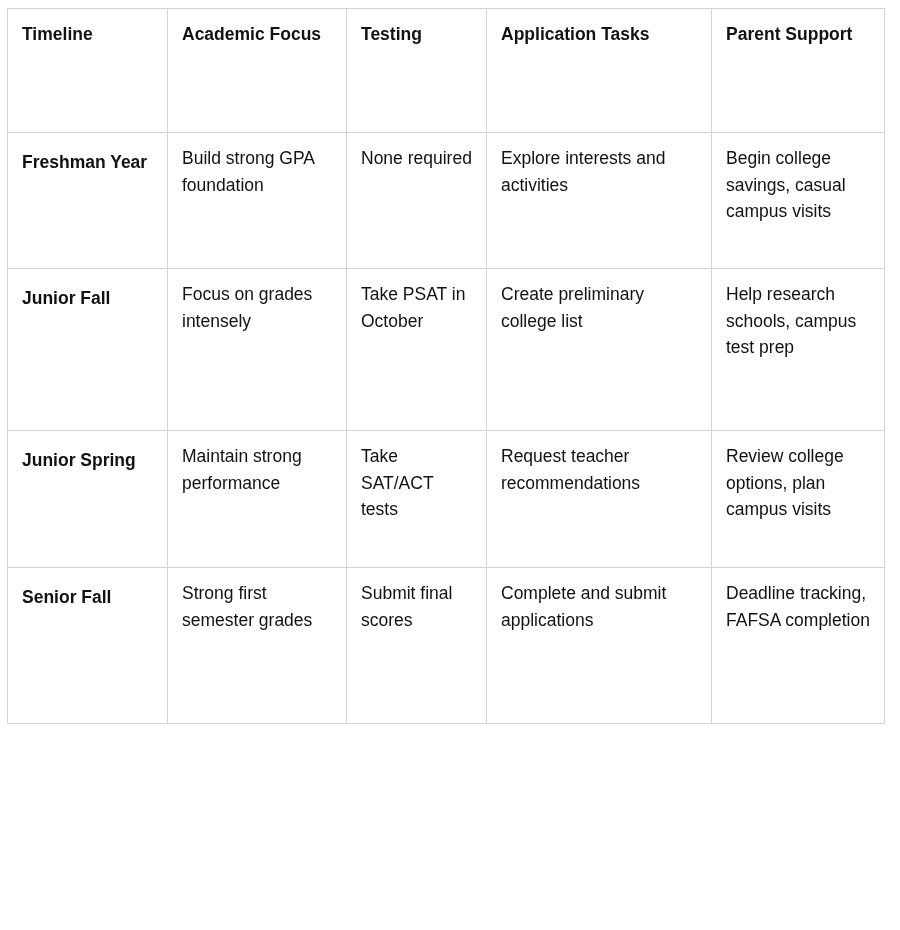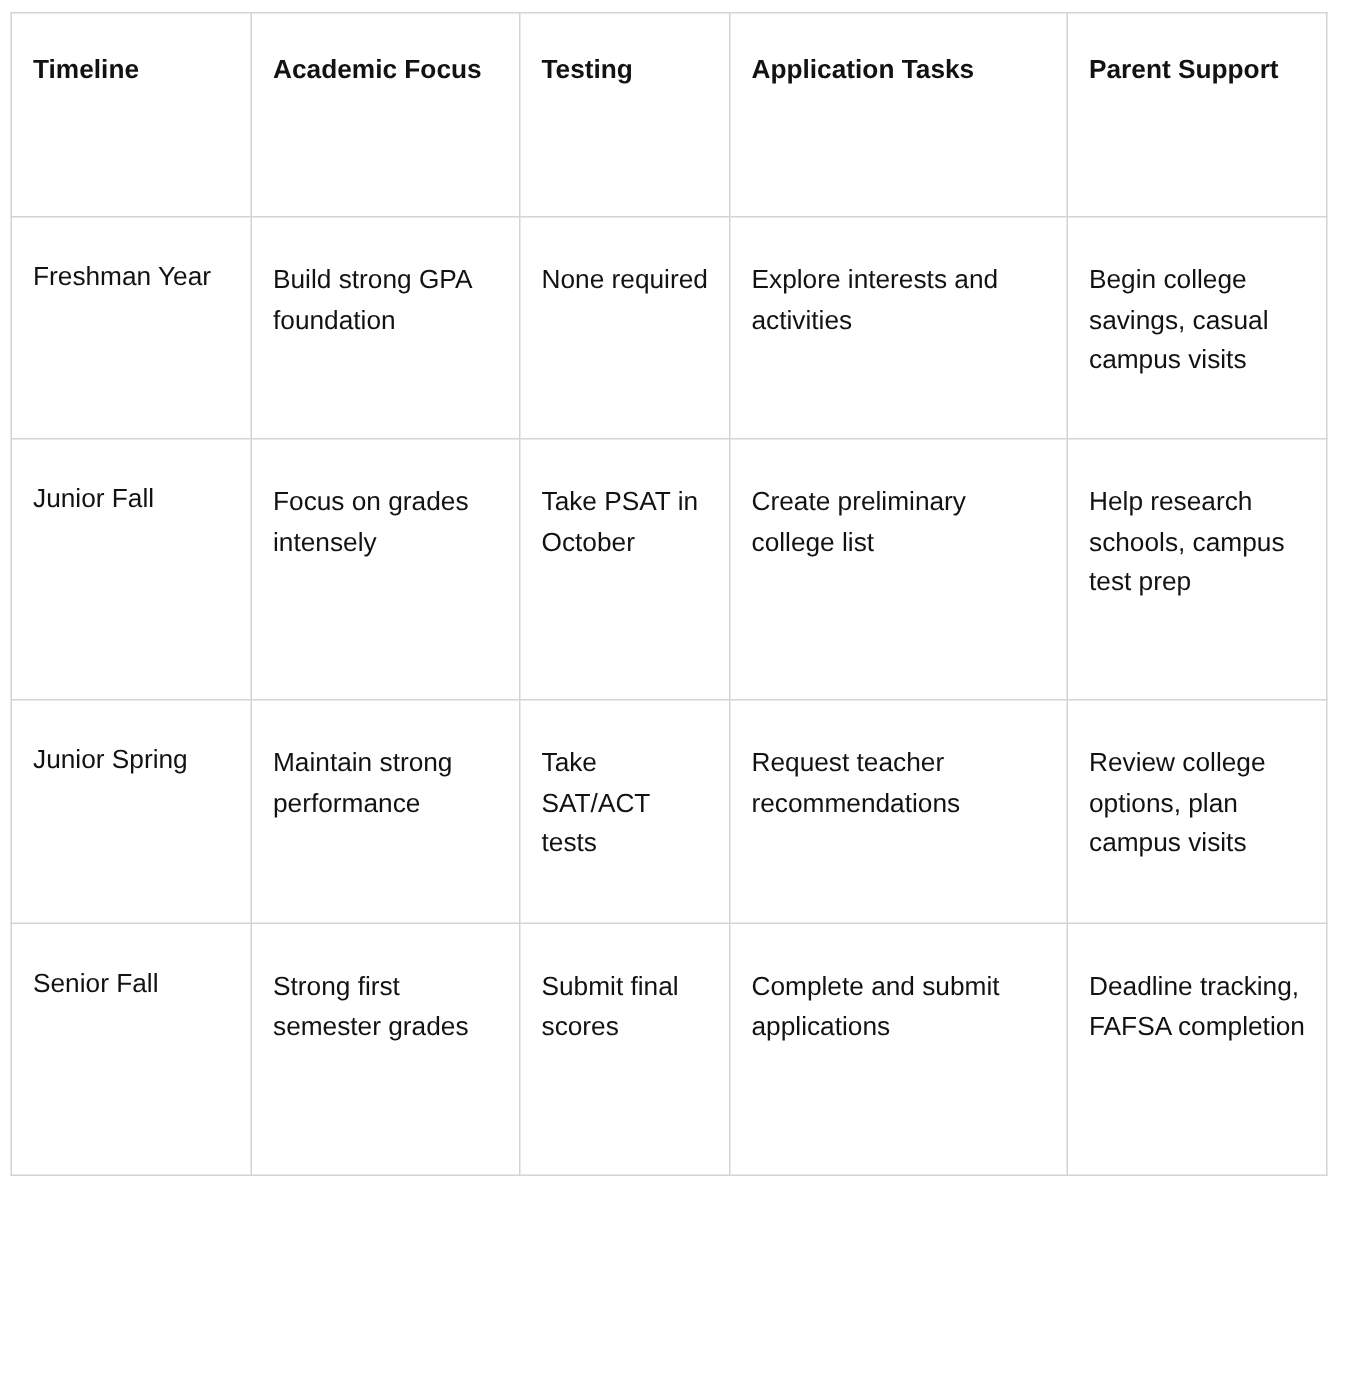--- a/index.html
+++ b/index.html
@@ -44,31 +44,31 @@
     color: #121212;
     font-size: 17.5px;
     line-height: 1.52;
     word-wrap: break-word;
     overflow-wrap: break-word;
   }
 
   table.timeline-table thead th {
     font-weight: bold;
     height: 95px;
-    padding-top: 24px;
+    padding-top: 12px;
   }
 
   table.timeline-table tbody th.row-head {
-    font-weight: normal;
-    padding-top: 26px;
+    font-weight: bold;
+    padding-top: 16px;
   }
 
   table.timeline-table tbody td {
     font-weight: normal;
-    padding-top: 28px;
+    padding-top: 12px;
   }
 
   
   tr.r-freshman    th, tr.r-freshman    td { height: 103px; }
   tr.r-sophomore   th, tr.r-sophomore   td { height: 128px; }
   tr.r-junior-fall th, tr.r-junior-fall td { height: 129px; }
   tr.r-junior-spr  th, tr.r-junior-spr  td { height: 104px; }
   tr.r-summer      th, tr.r-summer      td { height: 103px; }
   tr.r-senior-fall th, tr.r-senior-fall td { height: 123px; }
 </style>

